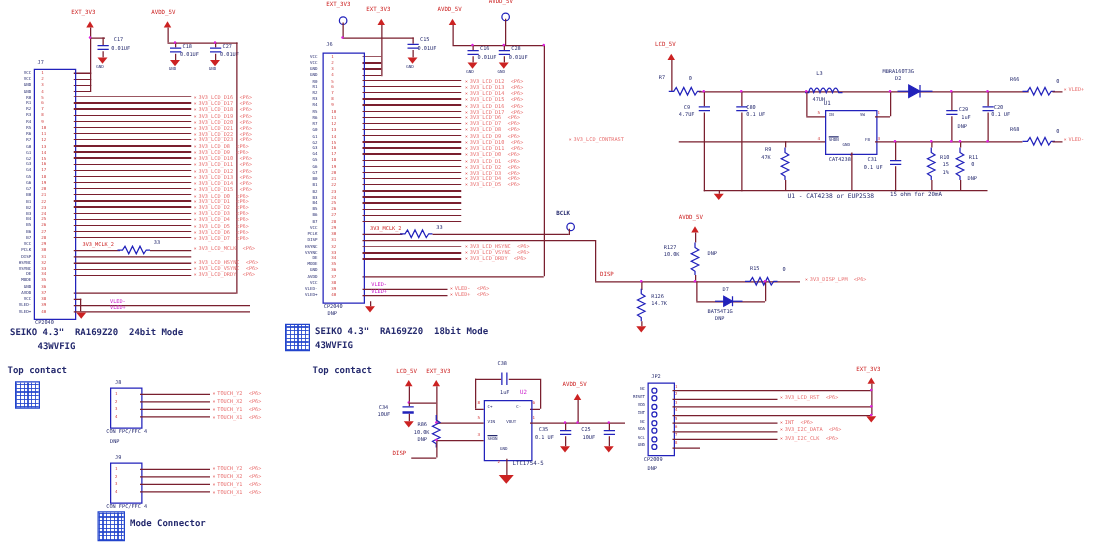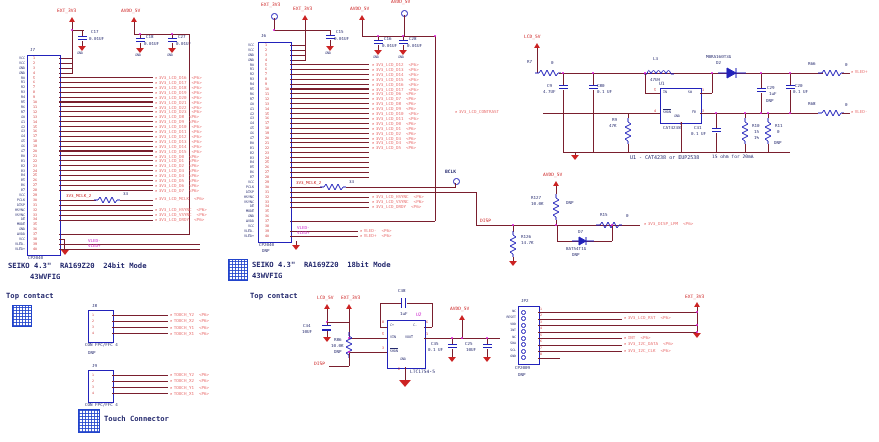--- a/index.html
+++ b/index.html
@@ -719,15 +719,15 @@
   <div class="jcol" style="left:170px;top:371.7px">
 
   <div class="trow"><span>TOUCH_Y2  &lt;P6&gt;</span></div>
       <div class="trow"><span>TOUCH_X2  &lt;P6&gt;</span></div>
       <div class="trow"><span>TOUCH_Y1  &lt;P6&gt;</span></div>
       <div class="trow"><span>TOUCH_X1  &lt;P6&gt;</span></div>
     </div>
   <div class="t f4" style="left:85px;top:402.5px">CON FPC/FFC 4</div>
 
   <div class="icon" style="left:78px;top:409px;width:20px;height:22px"></div>
-  <div class="t f7" style="left:104px;top:415px">Touch Connector</div>
+  <div class="t f7" style="left:104px;top:415px">Mode Connector</div>
 
 </div>
 
 </body></html>

